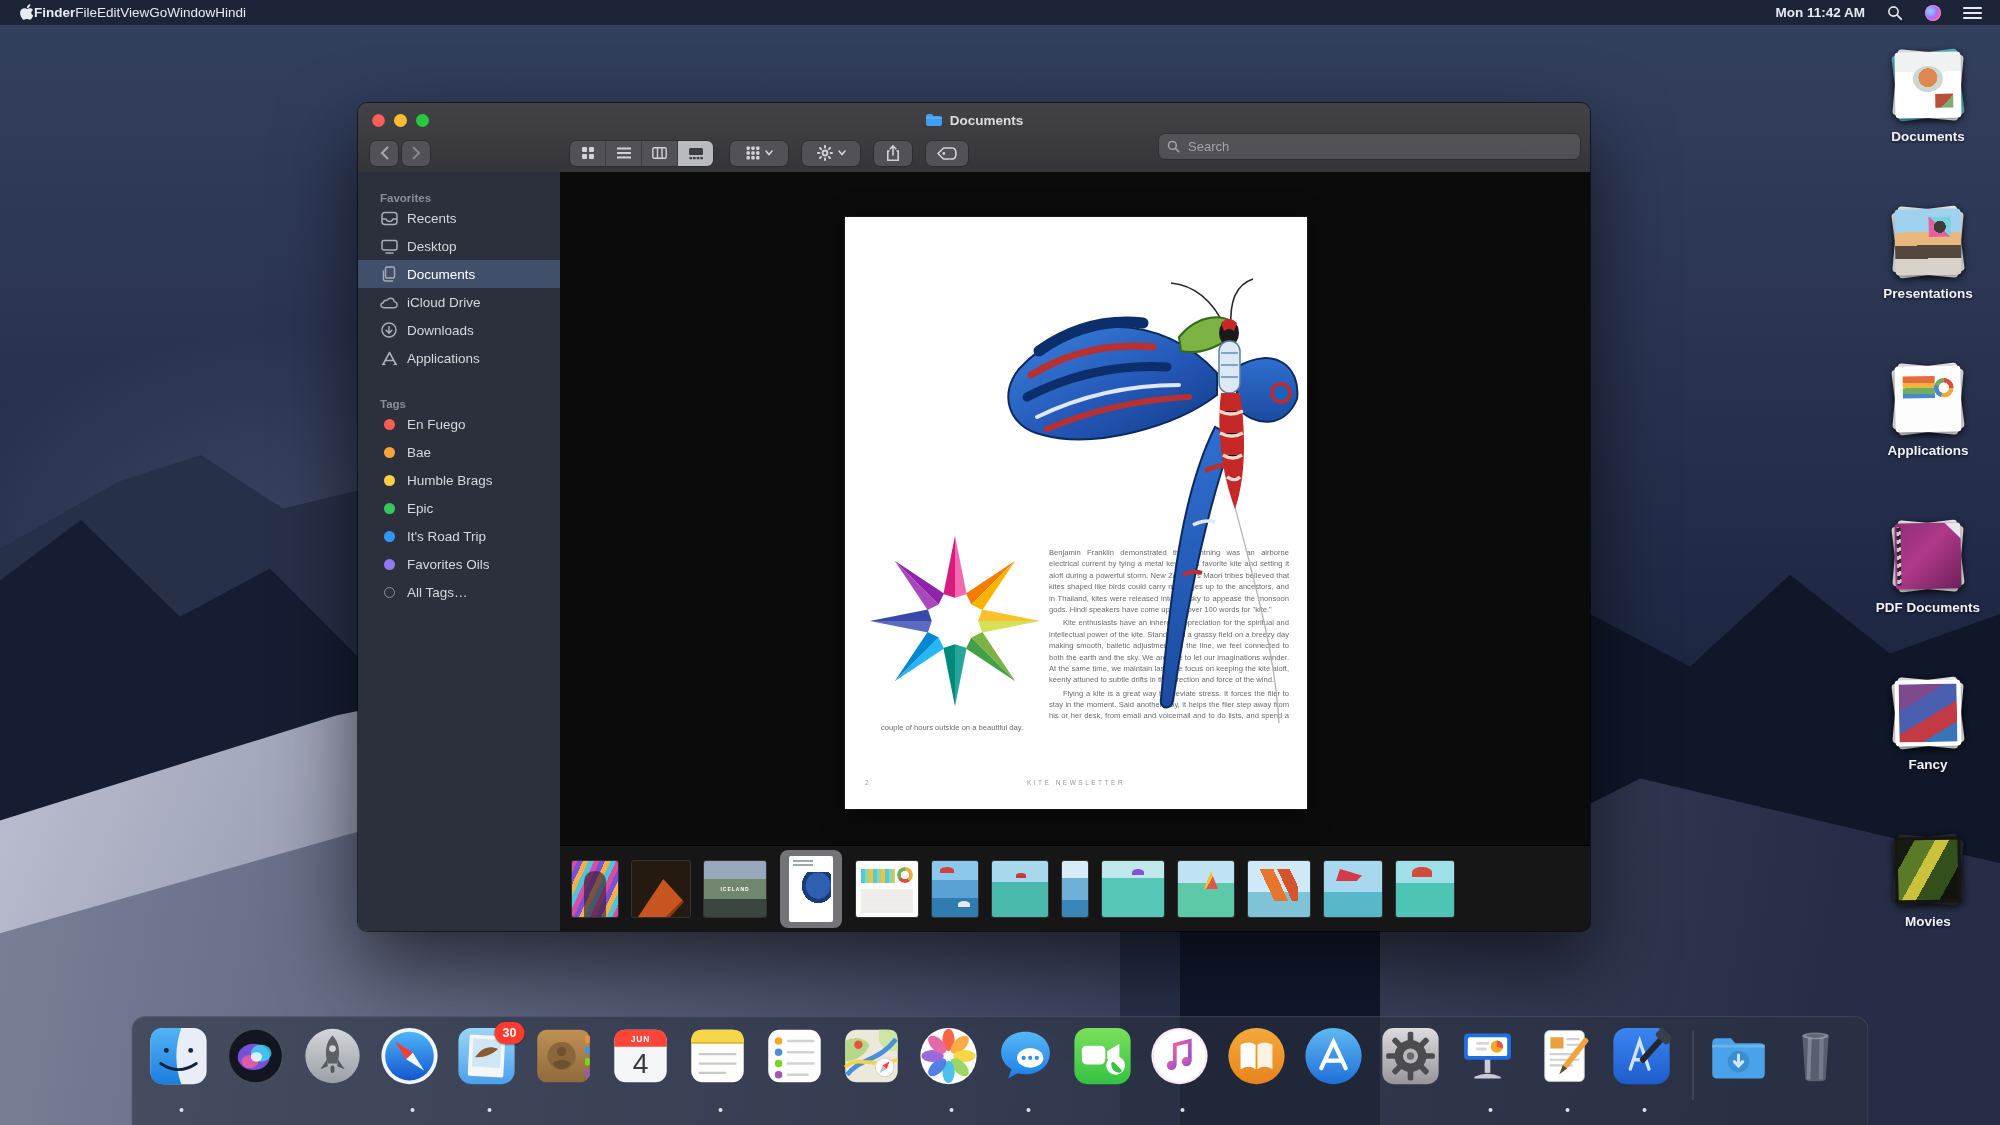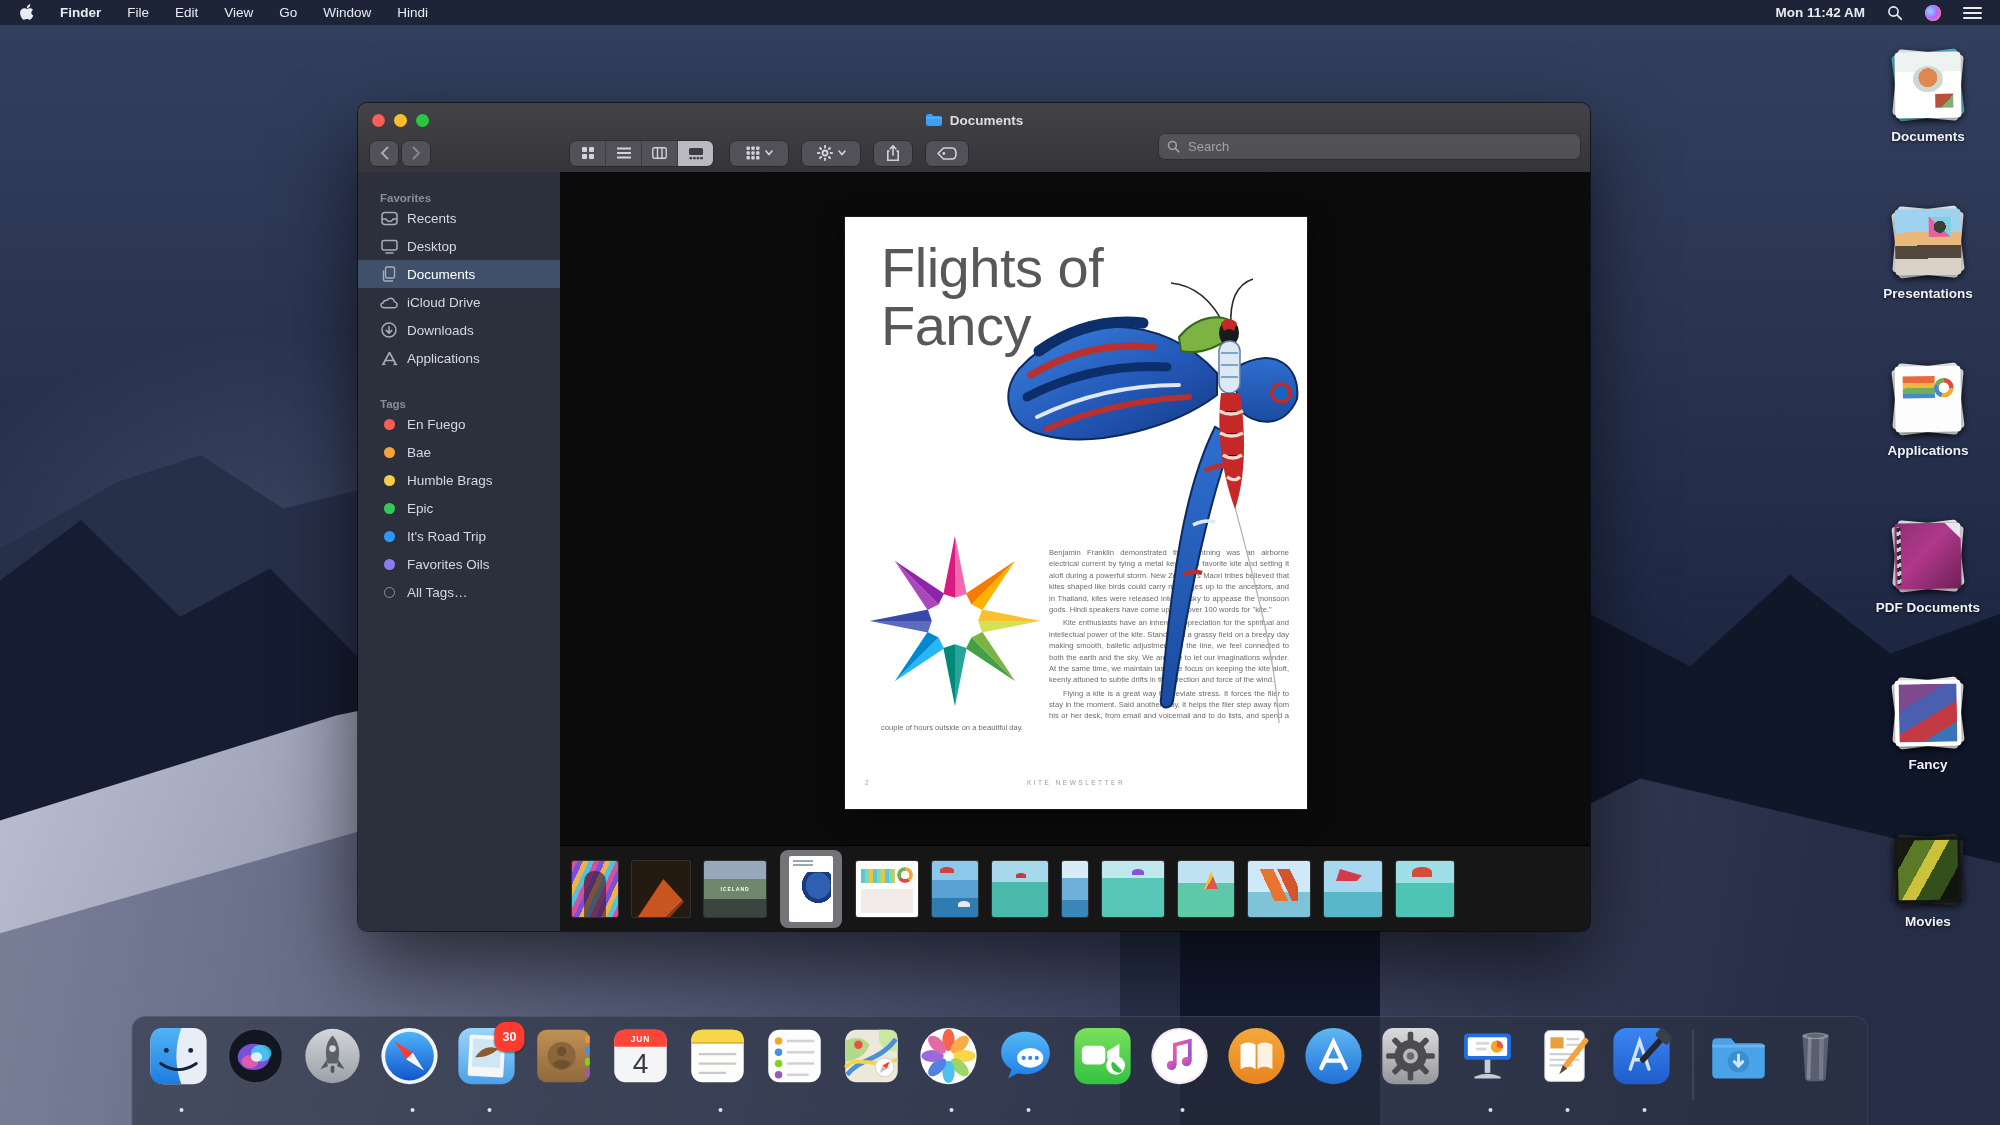--- a/index.html
+++ b/index.html
@@ -23,21 +23,21 @@
   .dune-shadow{position:absolute;left:0;top:770px;width:1120px;height:355px;
     background:linear-gradient(100deg,#7a8098 0%,#565d78 55%,#3c4360 100%);
     clip-path:polygon(0 46%,38% 12%,72% 34%,100% 26%,100% 100%,0 100%);}
   .dune-right{position:absolute;left:1380px;top:740px;width:620px;height:385px;
     background:linear-gradient(100deg,#3a415b 0%,#262d46 70%);
     clip-path:polygon(0 44%,42% 10%,100% 32%,100% 100%,0 100%);}
 
   
   #menubar{position:absolute;left:0;top:0;width:2000px;height:25px;
     background:rgba(24,30,48,.82);display:flex;align-items:center;color:#e9ebf2;font-size:13.5px;z-index:40;}
-  #menu-left{display:flex;align-items:center;gap:26px;padding-left:20px;}
+  #menu-left{display:flex;align-items:center;padding-left:20px;}
   .menu-item{cursor:default;}
   .menu-item.app{font-weight:bold;}
   #menu-right{margin-left:auto;display:flex;align-items:center;gap:22px;padding-right:18px;}
   .mb-icon svg{display:block;}
   #siri-orb{width:16px;height:16px;border-radius:50%;
     background:radial-gradient(circle at 35% 40%,#7be0ff 0%,#b06bff 45%,#ff5fa2 75%,#1a1f2c 100%);
     box-shadow:0 0 0 1px rgba(255,255,255,.25) inset;}
 
   
   .stack{position:absolute;width:120px;text-align:center;cursor:default;}
@@ -178,21 +178,21 @@
   .k-kiteteal{width:58px;background:linear-gradient(180deg,#9fe0e8 0 40%,#4ec4b4 40%);}
   .k-kiteteal::after{content:"";position:absolute;left:16px;top:6px;width:20px;height:10px;background:#d44a3b;border-radius:60% 60% 0 0;}
 
   
   #dock{position:absolute;left:50%;transform:translateX(-50%);bottom:0;height:99px;
     background:rgba(44,50,66,.62);border:1px solid rgba(255,255,255,.09);border-bottom:none;
     border-radius:14px 14px 0 0;display:flex;align-items:flex-start;gap:11px;padding:9px 16px 0 16px;z-index:30;}
   .dock-item{position:relative;width:66px;height:88px;flex:none;}
   .dock-item svg{display:block;}
   .dock-sep{width:1px;height:70px;background:rgba(255,255,255,.18);margin:4px 4px 0 4px;flex:none;}
-  .badge{position:absolute;right:-2px;top:-4px;min-width:22px;height:30px;border-radius:11px;background:#ff3b30;
+  .badge{position:absolute;right:-2px;top:-4px;min-width:22px;height:22px;border-radius:11px;background:#ff3b30;
     color:#fff;font-size:12.5px;font-weight:bold;display:flex;align-items:center;justify-content:center;padding:0 4px;
     box-shadow:0 1px 2px rgba(0,0,0,.4);}
   .run-dot{position:absolute;left:50%;transform:translateX(-50%);bottom:2px;width:4px;height:4px;border-radius:50%;
     background:rgba(255,255,255,.85);}
   .cal-month{font-size:9px;font-weight:bold;fill:#fff;letter-spacing:1px;}
   .cal-day{font-size:30px;fill:#3a3a3e;}
 </style>
 </head>
 <body>
 
@@ -522,24 +522,20 @@
           <span class="sb-ic">
             <span class="tag-dot ring"></span>
           </span>
           <span>All Tags…</span>
         </div>
       </div>
   </div>
 
   <div id="fcontent">
     <div id="page">
-      <div id="pg-title">
-        <div>Flights of</div>
-        <div>Fancy</div>
-      </div>
 
       <svg id="star-kite" width="184" height="184" viewBox="0 0 190 190">
         <g transform="translate(95,95)">
           <g transform="rotate(0)">
               <path d="M0,-88 L-12,-28 L0,-24 Z" fill="#d81b7f"></path>
               <path d="M0,-88 L12,-28 L0,-24 Z" fill="#f268b1"></path>
             </g>
           <g transform="rotate(45)">
               <path d="M0,-88 L-12,-28 L0,-24 Z" fill="#f57c00"></path>
               <path d="M0,-88 L12,-28 L0,-24 Z" fill="#ffb300"></path>

